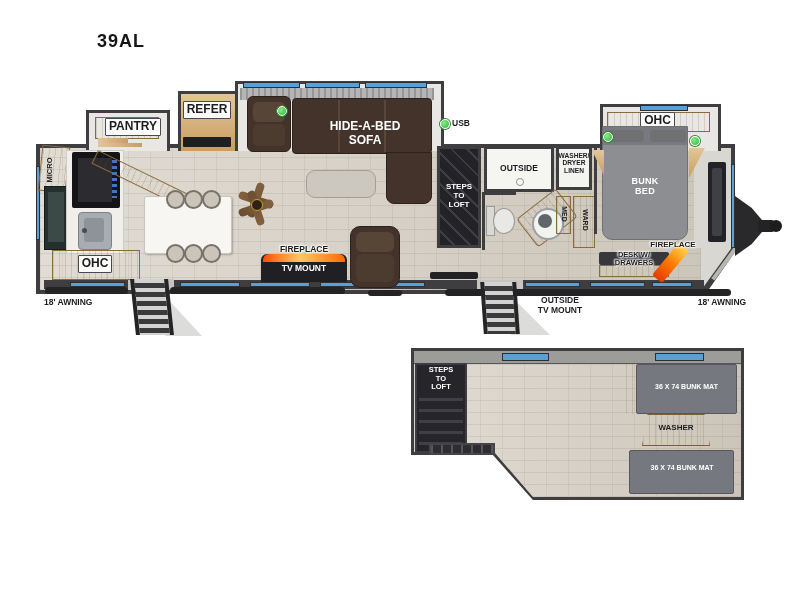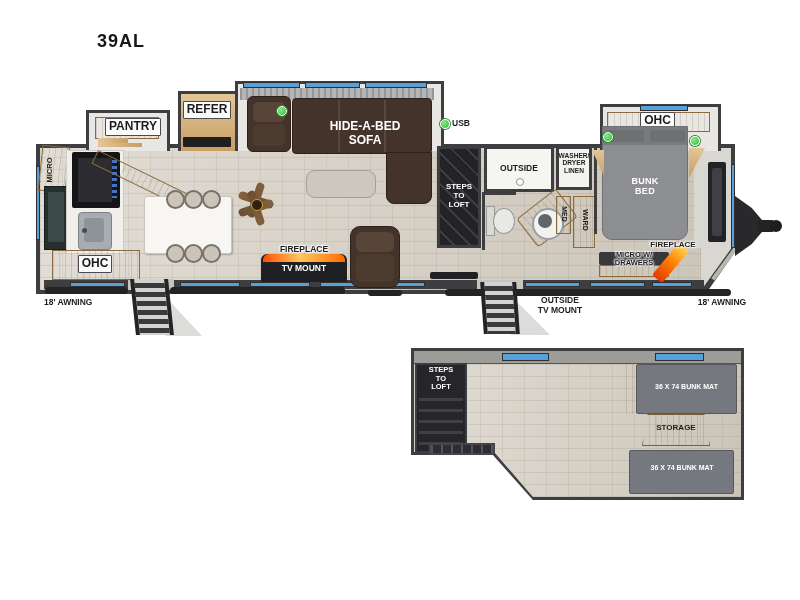--- a/index.html
+++ b/index.html
@@ -199,21 +199,21 @@
   <div class="a" style="left:650px;top:130px;width:36px;height:12px;background:#6f7072;border-radius:3px;"></div>
   <div class="a wlabel pre" style="left:615px;top:176px;width:60px;font-size:9px;letter-spacing:.3px;">BUNK
 BED</div>
   <div class="a gdot" style="left:603px;top:132px;"></div>
   <div class="a gdot" style="left:690px;top:136px;"></div>
   <div class="a wood" style="left:592px;top:150px;width:12px;height:26px;clip-path:polygon(0 0,100% 0,100% 100%);"></div>
   <div class="a wood" style="left:689px;top:148px;width:16px;height:30px;clip-path:polygon(0 0,100% 0,0 100%);"></div>
 
   <div class="a" style="left:599px;top:252px;width:70px;height:13px;background:#38383c;border-radius:2px;"></div>
   <div class="a woodv grain" style="left:599px;top:265px;width:70px;height:12px;border:1px solid #8a6b40;box-sizing:border-box;"></div>
-  <div class="a lbl halo pre" style="left:600px;top:251px;width:68px;font-size:7.5px;">MICRO W/
+  <div class="a lbl halo pre" style="left:600px;top:251px;width:68px;font-size:7.5px;">DESK W/
 DRAWERS</div>
 
   <div class="a flame" style="left:664px;top:242px;width:13px;height:42px;transform:rotate(40deg);"></div>
   <div class="a lbl halo" style="left:634px;top:241px;width:78px;font-size:8px;">FIREPLACE</div>
 
   <div class="a" style="left:735px;top:196px;width:28px;height:60px;background:#29292b;
        clip-path:polygon(0 0,60% 20%,100% 42%,100% 58%,60% 80%,0 100%);"></div>
   <div class="a" style="left:758px;top:220px;width:16px;height:12px;background:#232325;border-radius:2px;"></div>
   <div class="a" style="left:770px;top:220px;width:12px;height:12px;background:#1d1d1f;border-radius:50%;"></div>
 
@@ -250,18 +250,18 @@
 LOFT</div>
   <div class="a" style="left:429px;top:443px;width:66px;height:12px;background:#2e2e32;border:2px solid #454549;box-sizing:border-box;
        background-image:repeating-linear-gradient(90deg,#55555b 0 2px,transparent 2px 10px);"></div>
 
   <div class="a woodv grain" style="left:626px;top:364px;width:10px;height:50px;"></div>
   <div class="a mat" style="left:636px;top:364px;width:101px;height:50px;"></div>
   <div class="a wlabel" style="left:639px;top:383px;width:95px;font-size:7px;">36 X 74 BUNK MAT</div>
 
   <div class="a wood grain" style="left:642px;top:414px;width:68px;height:32px;border:1px solid #7c5f38;box-sizing:border-box;
        clip-path:polygon(8% 0,92% 0,100% 100%,0 100%);"></div>
-  <div class="a lbl" style="left:644px;top:424px;width:64px;font-size:8px;">STORAGE</div>
+  <div class="a lbl" style="left:644px;top:424px;width:64px;font-size:8px;">WASHER</div>
 
   <div class="a mat" style="left:629px;top:450px;width:105px;height:44px;"></div>
   <div class="a wlabel" style="left:634px;top:464px;width:96px;font-size:7px;">36 X 74 BUNK MAT</div>
 
 </div>
 
 </body></html>

